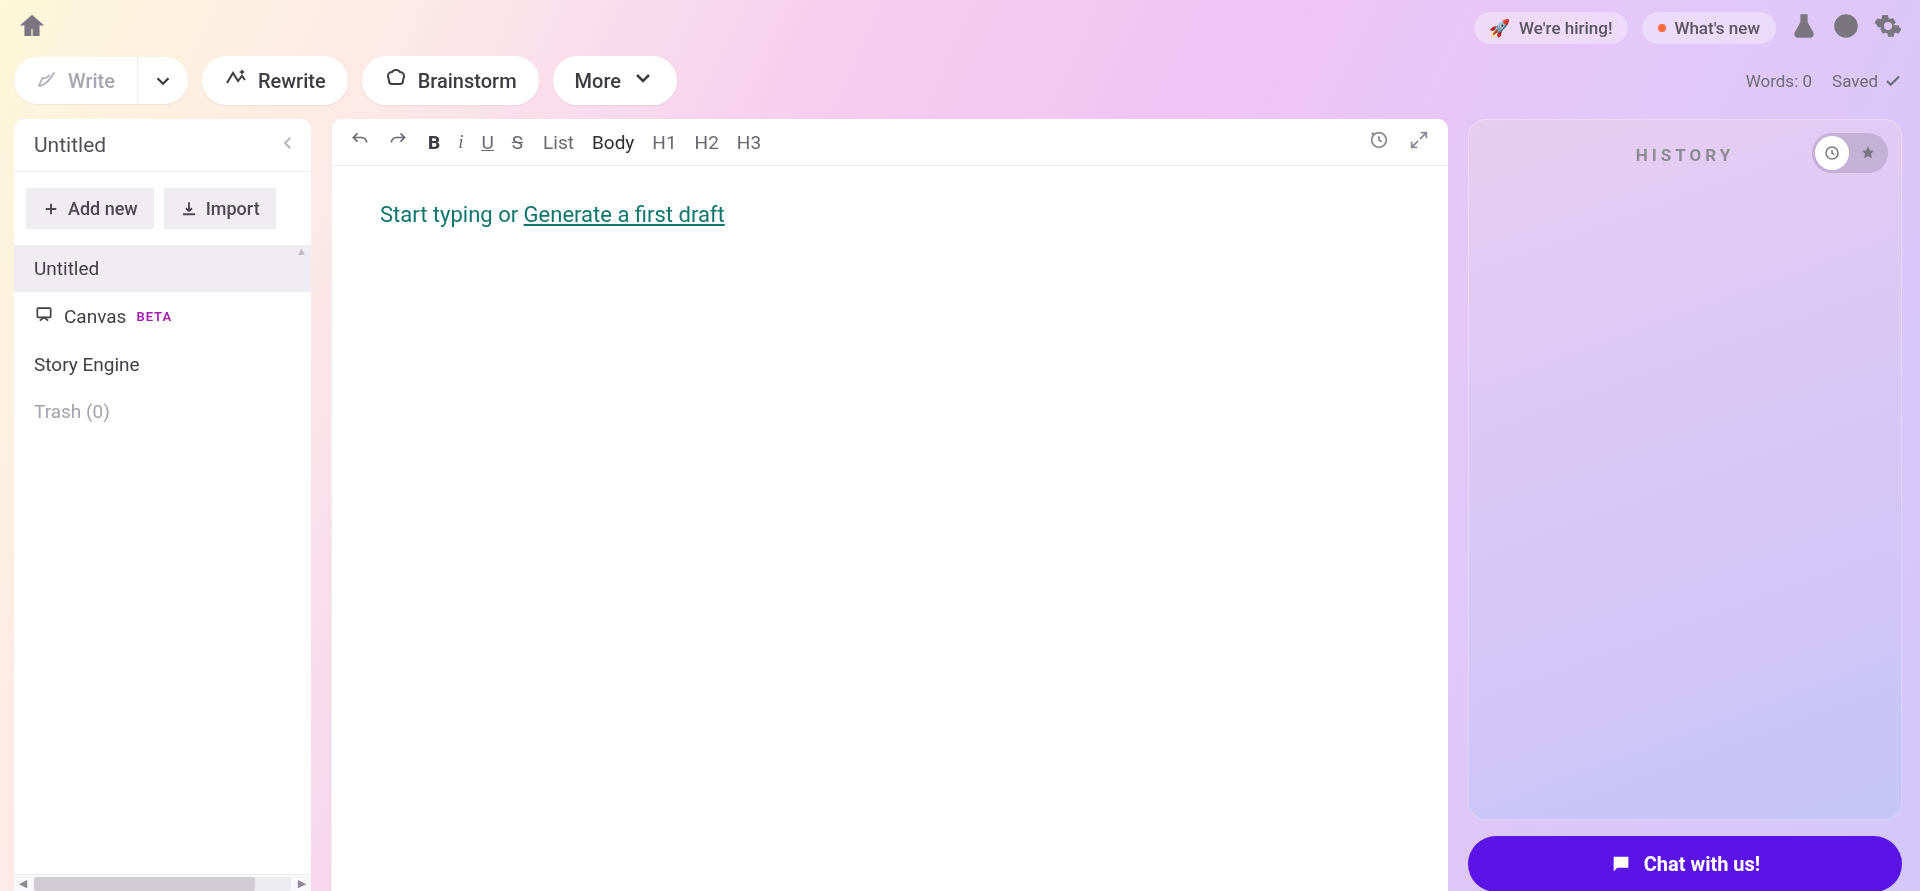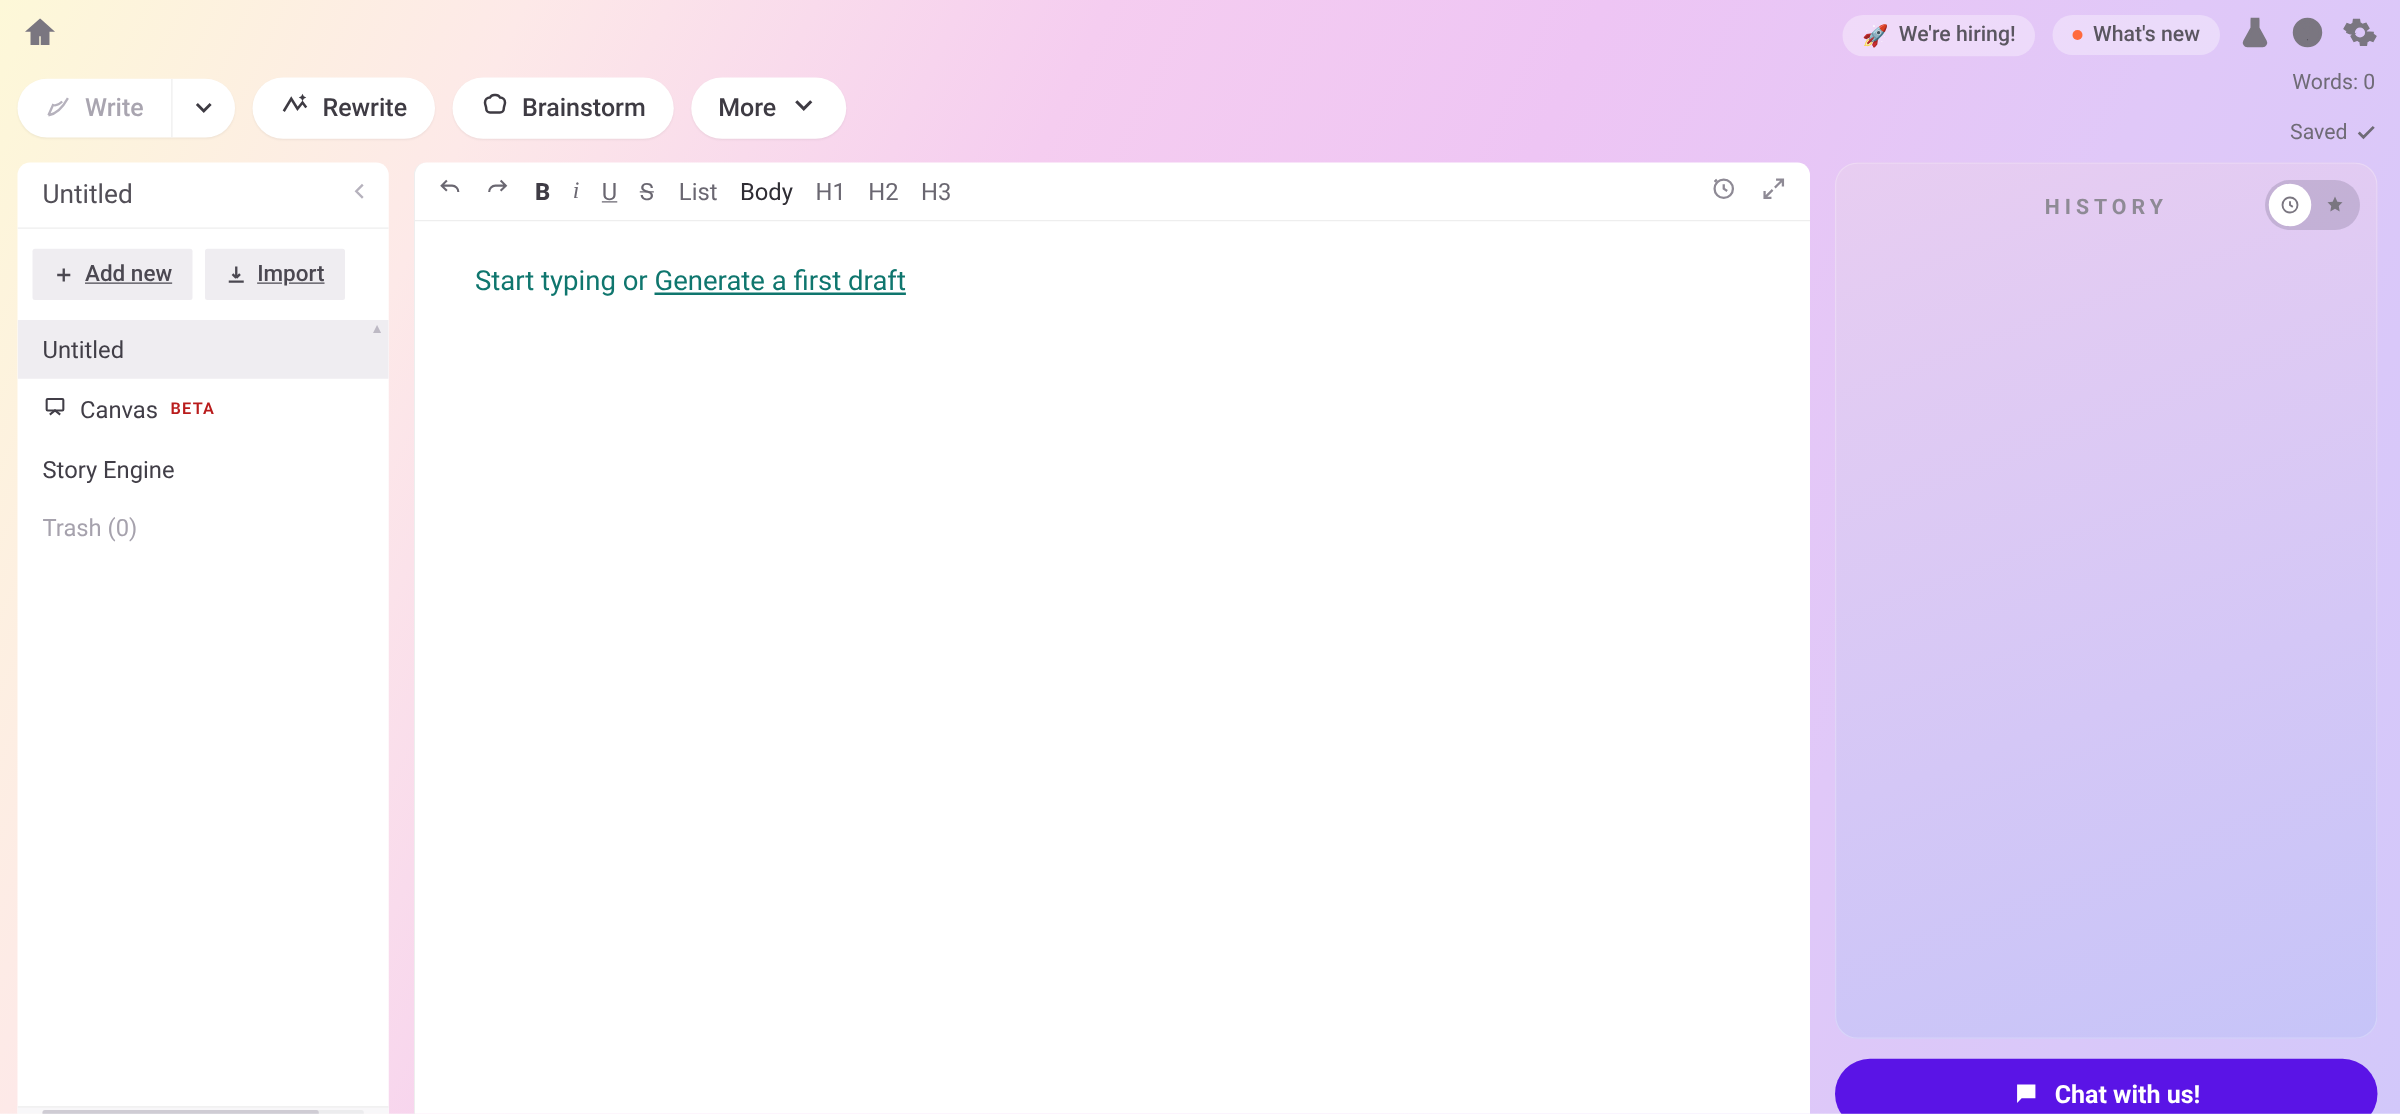--- a/index.html
+++ b/index.html
@@ -72,21 +72,21 @@
     background: #ffffff;
     border-radius: 999px;
     padding: 10px 22px;
     font-size: 20px;
     font-weight: 500;
     color: #3e3b43;
     box-shadow: 0 1px 2px rgba(0,0,0,0.06);
     cursor: pointer;
   }
   .btn-solo svg { width: 24px; height: 24px; }
-  .status-area { display:flex; align-items:center; gap:20px; font-size:17px; color:#6f6b76;flex-direction:column; }
+  .status-area { display:flex; align-items:center; gap:20px; font-size:17px; color:#6f6b76; }
   .status-area .saved { display:inline-flex; align-items:center; gap:6px;text-align:center; }
   .status-area svg { width:18px; height:18px; stroke:#6f6b76; fill:none; stroke-width:3; }
 
   
   .main {
     display: flex;
     gap: 20px;
     padding: 0 18px 0 14px;
     height: calc(100% - 48px - 70px);
   }
@@ -107,34 +107,34 @@
     padding: 14px 14px 14px 20px;
     font-size: 21px;
     border-bottom: 1px solid #eee;
   }
   .collapse-caret svg { width:18px; height:18px; fill:none; stroke:#b6b2bd; stroke-width:2.5; }
   .sidebar-actions { display:flex; gap:10px; padding: 16px 12px; }
   .chip-btn {
     display:inline-flex; align-items:center; gap:8px;
     background:#efedf1; color:#4b4851;
     padding:10px 16px; border-radius:2px;
-    font-size:18px; font-weight:500; cursor:pointer;text-decoration:underline;
+    font-size:18px; font-weight:500; cursor:pointer;
   }
   .chip-btn svg { width:18px; height:18px; }
   .sidebar-list { flex:1; overflow:auto; position:relative; }
   .sidebar-item {
     padding: 12px 20px;
     font-size: 19px;
     display:flex; align-items:center; gap:10px;
     cursor:pointer;
     color:#413e47;
   }
   .sidebar-item.active { background:#efedf1; }
   .sidebar-item.muted { color:#a6a2ad; }
-  .beta-badge { font-size:13px; letter-spacing:1px; color:#b91c1c; font-weight:600; }
+  .beta-badge { font-size:13px; letter-spacing:1px; color:#a21caf; font-weight:600; }
   .scroll-up-hint { position:absolute; right:4px; top:0; color:#bdb9c4; font-size:11px; }
   .hscroll {
     height: 18px;
     display:flex; align-items:center;
     background:#f8f7f9;
     border-top:1px solid #eee;
   }
   .hscroll .arrow { width:18px; text-align:center; font-size:11px; color:#8e8a95; }
   .hscroll .track { flex:1; height:14px; background:#ececee; border-radius:2px; margin:0 2px; position:relative; }
   .hscroll .thumb { position:absolute; left:0; top:0; bottom:0; width:86%; background:#cfccd4; border-radius:2px; }

